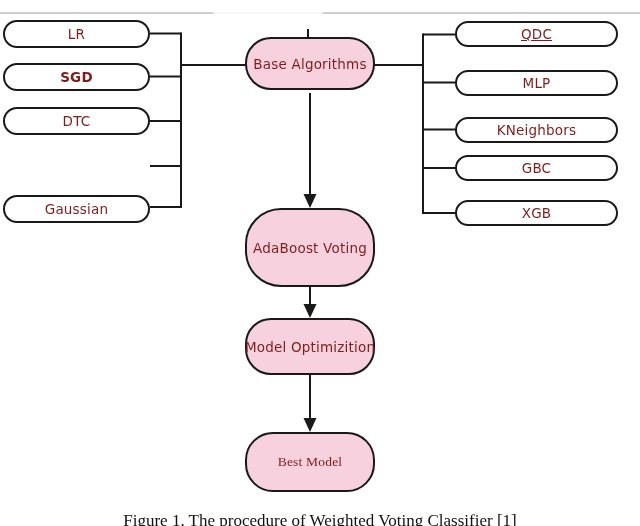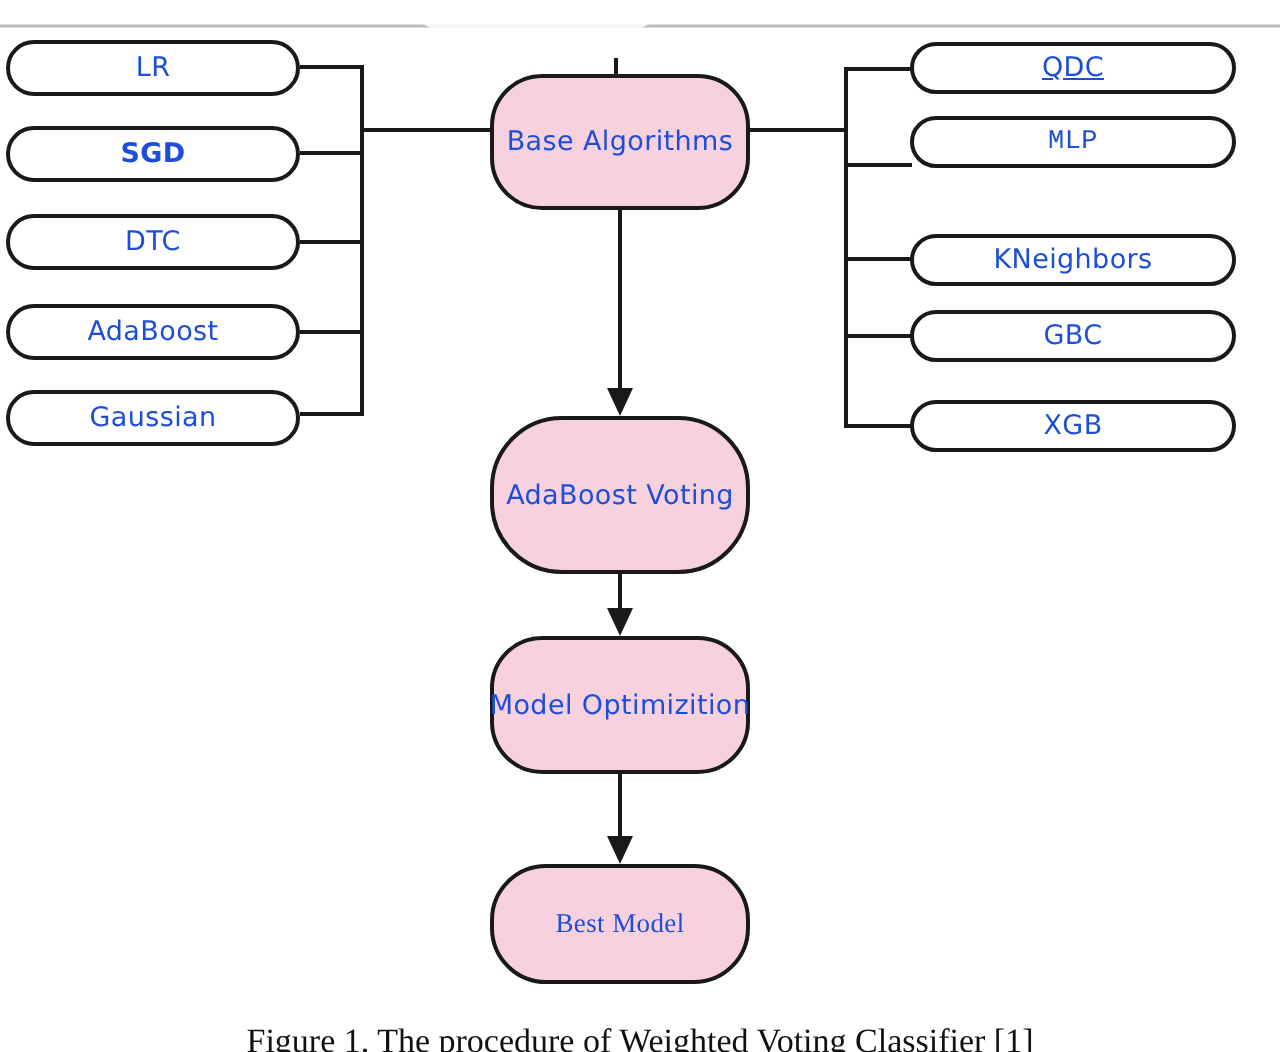--- a/index.html
+++ b/index.html
@@ -22,21 +22,21 @@
     pointer-events: none;
   }
   .node {
     position: absolute;
     box-sizing: border-box;
     border: 2px solid #191919;
     display: flex;
     align-items: center;
     justify-content: center;
     font-size: 13.5px;
-    color: #1d4ed8;
+    color: #7f1d1d;
     letter-spacing: 0.2px;
     white-space: nowrap;
   }
   .pill {
     background: #ffffff;
   }
   .pill-left {
     left: 3px;
     width: 147px;
     height: 28px;
@@ -53,28 +53,28 @@
     width: 130px;
     background: #f7d1dd;
   }
   #node-lr        { top: 20px; }
   #node-sgd       { top: 63px; font-weight: bold; }
   #node-dtc       { top: 107px; }
   #node-adaboost  { top: 152px; }
   #node-gaussian  { top: 195px; }
 
   #node-qdc        { top: 21px; text-decoration: underline; }
-  #node-mlp        { top: 58px; font-family: Liberation Mono, monospace; }
+  #node-mlp        { top: 70px; }
   #node-kneighbors { top: 117px; }
   #node-gbc        { top: 155px; }
   #node-xgb        { top: 200px; justify-content: center; }
 
-  #node-base-algorithms   { top: 37px;  height: 68px; border-radius: 26px; }
+  #node-base-algorithms   { top: 37px;  height: 53px; border-radius: 26px; }
   #node-weighted-voting   { top: 208px; height: 79px; border-radius: 36px; }
-  #node-model-optimizition{ top: 318px; height: 69px; border-radius: 26px; }
+  #node-model-optimizition{ top: 318px; height: 57px; border-radius: 26px; }
   #node-best-model        { top: 432px; height: 60px; border-radius: 28px; font-family: Liberation Serif, serif; }
 
   #figure-caption {
     position: absolute;
     top: 511px;
     left: 0;
     width: 640px;
     text-align: center;
     font-family: "Liberation Serif", "DejaVu Serif", serif;
     font-size: 17px;
@@ -128,23 +128,20 @@
 
   <div class="node pill pill-left" id="node-lr">
     <span>LR</span>
   </div>
   <div class="node pill pill-left" id="node-sgd">
     <span>SGD</span>
   </div>
   <div class="node pill pill-left" id="node-dtc">
     <span>DTC</span>
   </div>
-  <div class="node pill pill-left" id="node-adaboost">
-    <span>AdaBoost</span>
-  </div>
   <div class="node pill pill-left" id="node-gaussian">
     <span>Gaussian</span>
   </div>
 
   <div class="node pill pill-right" id="node-qdc">
     <span>QDC</span>
   </div>
   <div class="node pill pill-right" id="node-mlp">
     <span>MLP</span>
   </div>

